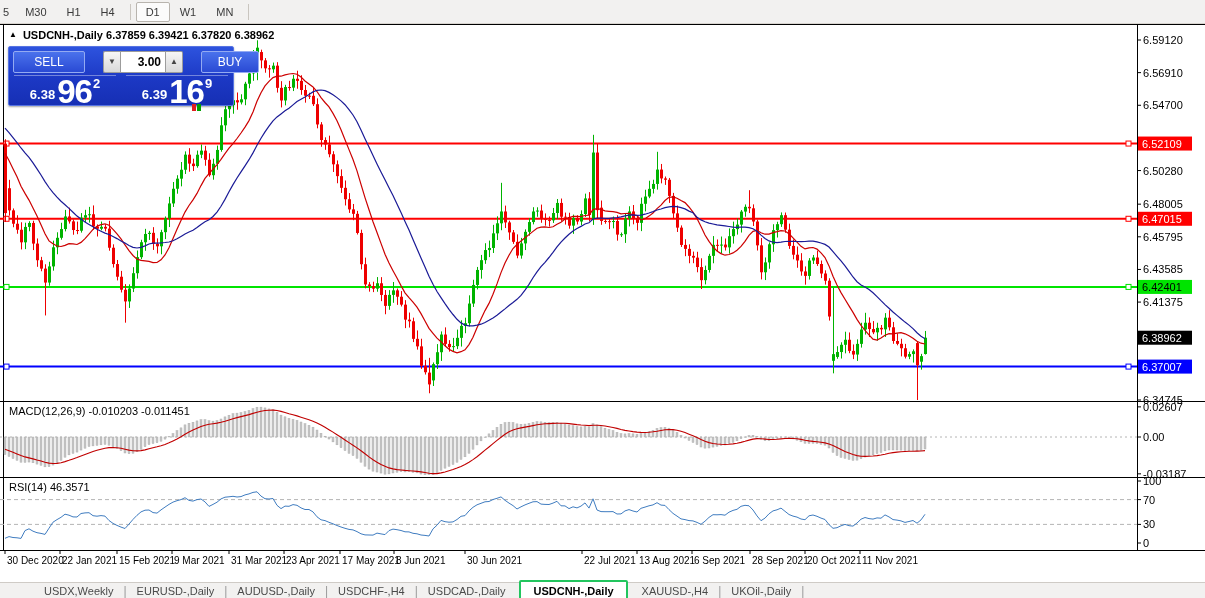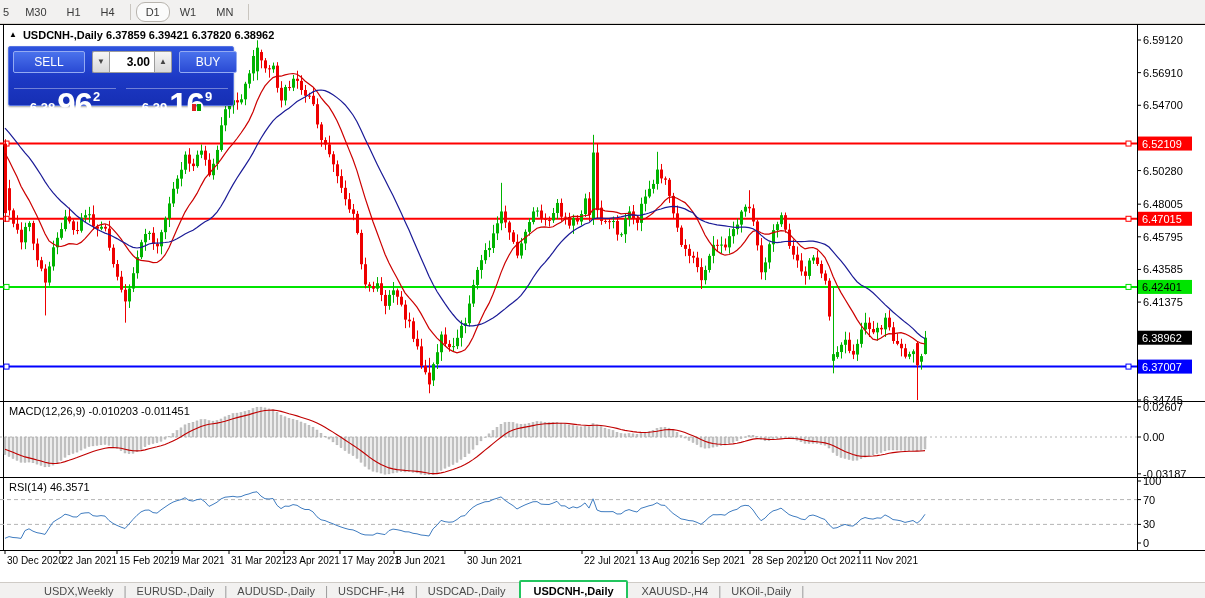--- a/index.html
+++ b/index.html
@@ -6,48 +6,48 @@
   body{width:1205px;height:598px;position:relative;overflow:hidden;
        font-family:"Liberation Sans",sans-serif;-webkit-font-smoothing:antialiased;}
   #chart-svg{position:absolute;left:0;top:0;}
   svg text{font-family:"Liberation Sans",sans-serif;}
 
   
   .toolbar{position:absolute;left:0;top:0;width:1205px;height:23px;background:#f2f1f0;
            border-bottom:1px solid #d8d4cf;display:flex;align-items:center;z-index:5;}
   .tf-btn{font-size:11px;color:#3a3a3a;padding:3px 9px;background:transparent;border:1px solid transparent;cursor:default;}
   .tf-btn.first{padding:3px 5px 3px 2px;}
-  .tf-btn.active{background:#fbfbfb;border:1px solid #b8b4ae;border-radius:9px;}
+  .tf-btn.active{background:#fbfbfb;border:1px solid #b8b4ae;border-radius:2px;}
   .tf-sep{width:1px;height:16px;background:#c9c5bf;margin:0 5px;}
 
   
 
   
   .info-line{position:absolute;left:9px;top:29px;z-index:6;font-size:11px;font-weight:bold;color:#000;
              display:flex;align-items:center;}
   .info-arrow{font-size:8px;margin-right:6px;position:relative;top:-1px;cursor:pointer;}
 
   
   .trade-panel{position:absolute;left:8px;top:46px;width:224px;height:58px;z-index:6;
                background:linear-gradient(180deg,#2d53de 0%,#1c38c4 55%,#162fb4 100%);
                border:1px solid #5673e2;border-radius:2px;box-shadow:0 1px 2px rgba(0,0,0,.35);}
-  .tp-row1{display:flex;align-items:center;padding:3px 4px 0 4px;gap:7px;height:24px;}
+  .tp-row1{display:flex;align-items:center;padding:3px 4px 0 4px;gap:18px;height:24px;}
   .tp-sell,.tp-buy{height:22px;background:linear-gradient(180deg,#4a72ec,#2a4ad4);
                border:1px solid #93aaf2;color:#fff;font-size:12px;font-family:"Liberation Sans",sans-serif;
                border-radius:2px;cursor:pointer;}
   .tp-sell{flex:0 0 72px;}
   .tp-buy{flex:0 0 58px;}
   .tp-vol{display:flex;flex:1;height:22px;}
   .tp-step{width:17px;height:22px;background:linear-gradient(#f6f6f6,#d9d9d9);border:1px solid #9c9c9c;
            font-size:8px;line-height:8px;color:#444;padding:0;cursor:pointer;}
   .tp-step.dn{border-right:none;border-radius:2px 0 0 2px;}
   .tp-step.up{border-left:none;border-radius:0 2px 2px 0;}
   .tp-input{flex:1;width:40px;border:1px solid #9c9c9c;font-size:12px;text-align:right;
             padding:0 4px 0 0;font-family:"Liberation Sans",sans-serif;font-weight:bold;}
-  .tp-row2{display:flex;margin-top:14px;}
+  .tp-row2{display:flex;margin-top:1px;}
   .tp-price{flex:1;display:flex;align-items:flex-end;justify-content:center;color:#fff;
             border-top:1px solid rgba(255,255,255,.38);margin:0 5px;cursor:pointer;}
   .tp-small{font-size:13px;font-weight:bold;margin:0 2px 4px 0;}
   .tp-big{font-size:33px;line-height:29px;font-weight:700;letter-spacing:-1px;}
   .tp-sup{font-size:13px;font-weight:bold;margin:0 0 15px 1px;}
   .tp-ind{position:absolute;right:32px;bottom:-6px;display:flex;gap:1px;}
   .tp-ind span{width:4px;height:7px;display:block;}
   .tp-ind .r{background:#e02020;}
   .tp-ind .g{background:#00a000;}
 

